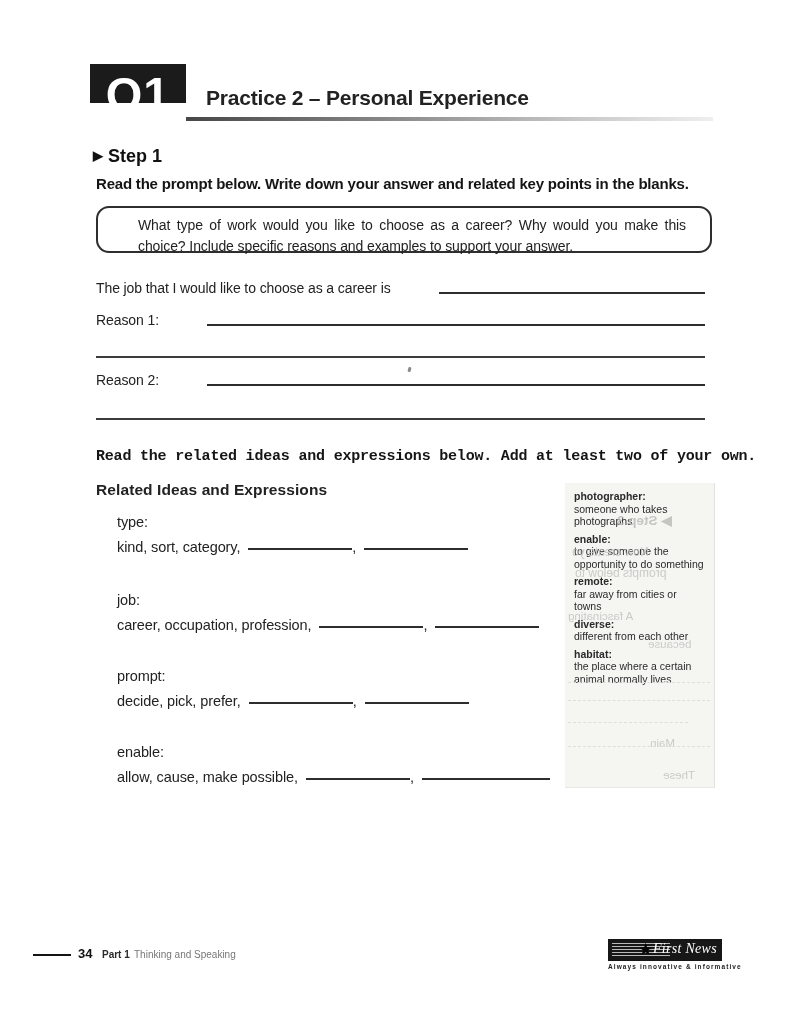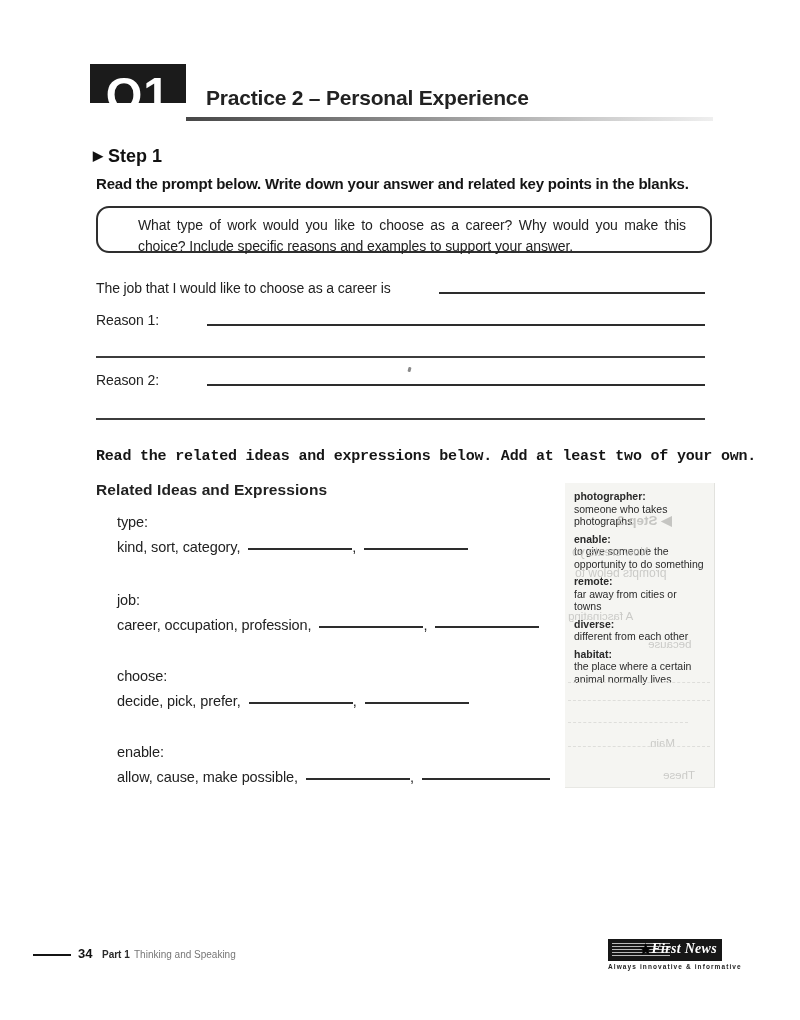--- a/index.html
+++ b/index.html
@@ -75,21 +75,21 @@
   
   .footer-rule{position:absolute;left:33px;top:954px;width:38px;height:2px;background:#141414;}
   .pageno{position:absolute;left:78px;top:946px;font-size:13px;font-weight:bold;color:#111;}
   .partlbl{position:absolute;left:102px;top:949px;font-size:10px;font-weight:bold;color:#2a2a2a;}
   .sectlbl{position:absolute;left:134px;top:949px;font-size:10px;color:#777;}
   .logo{position:absolute;left:608px;top:939px;width:114px;height:22px;background:#171717;overflow:hidden;}
   .logo-lines{position:absolute;left:4px;top:4px;width:58px;height:14px;
     background:repeating-linear-gradient(to bottom,#b9b9b9 0,#b9b9b9 1px,#171717 1px,#171717 3px);}
   .logo-star{position:absolute;left:30px;top:1px;font-size:17px;color:#050505;line-height:20px;}
   .logo-text{position:absolute;right:5px;top:2px;font-family:"Liberation Serif", serif;
-    font-style:italic;font-weight:bold;font-size:14px;color:#ffffff;letter-spacing:0.3px;}
+    font-style:italic;font-weight:normal;font-size:14px;color:#ffffff;letter-spacing:0.3px;}
   .logo-tagline{position:absolute;left:608px;top:963px;width:114px;font-size:6.5px;
     font-weight:bold;letter-spacing:1.1px;color:#222;text-align:center;white-space:nowrap;}
 </style>
 </head>
 <body>
 
 <div class="page">
 
   <div class="badge">Q1</div>
   <div class="title">Practice 2 – Personal Experience</div>
@@ -134,21 +134,21 @@
   </div>
 
   <div class="wgroup g-type">
     <div class="wlabel">type:</div>
     <div class="wline">
       <span>kind, sort, category,</span><span class="blank"></span><span>,</span><span class="blank"></span>
     </div>
   </div>
 
   <div class="wgroup g-choose">
-    <div class="wlabel">choose:</div>
+    <div class="wlabel">prompt:</div>
     <div class="wline">
       <span>decide, pick, prefer,</span><span class="blank"></span><span>,</span><span class="blank"></span>
     </div>
   </div>
 
   <div class="wgroup g-enable">
     <div class="wlabel">enable:</div>
     <div class="wline">
       <span>allow, cause, make possible,</span><span class="blank"></span><span>,</span><span class="blank wide"></span>
     </div>

